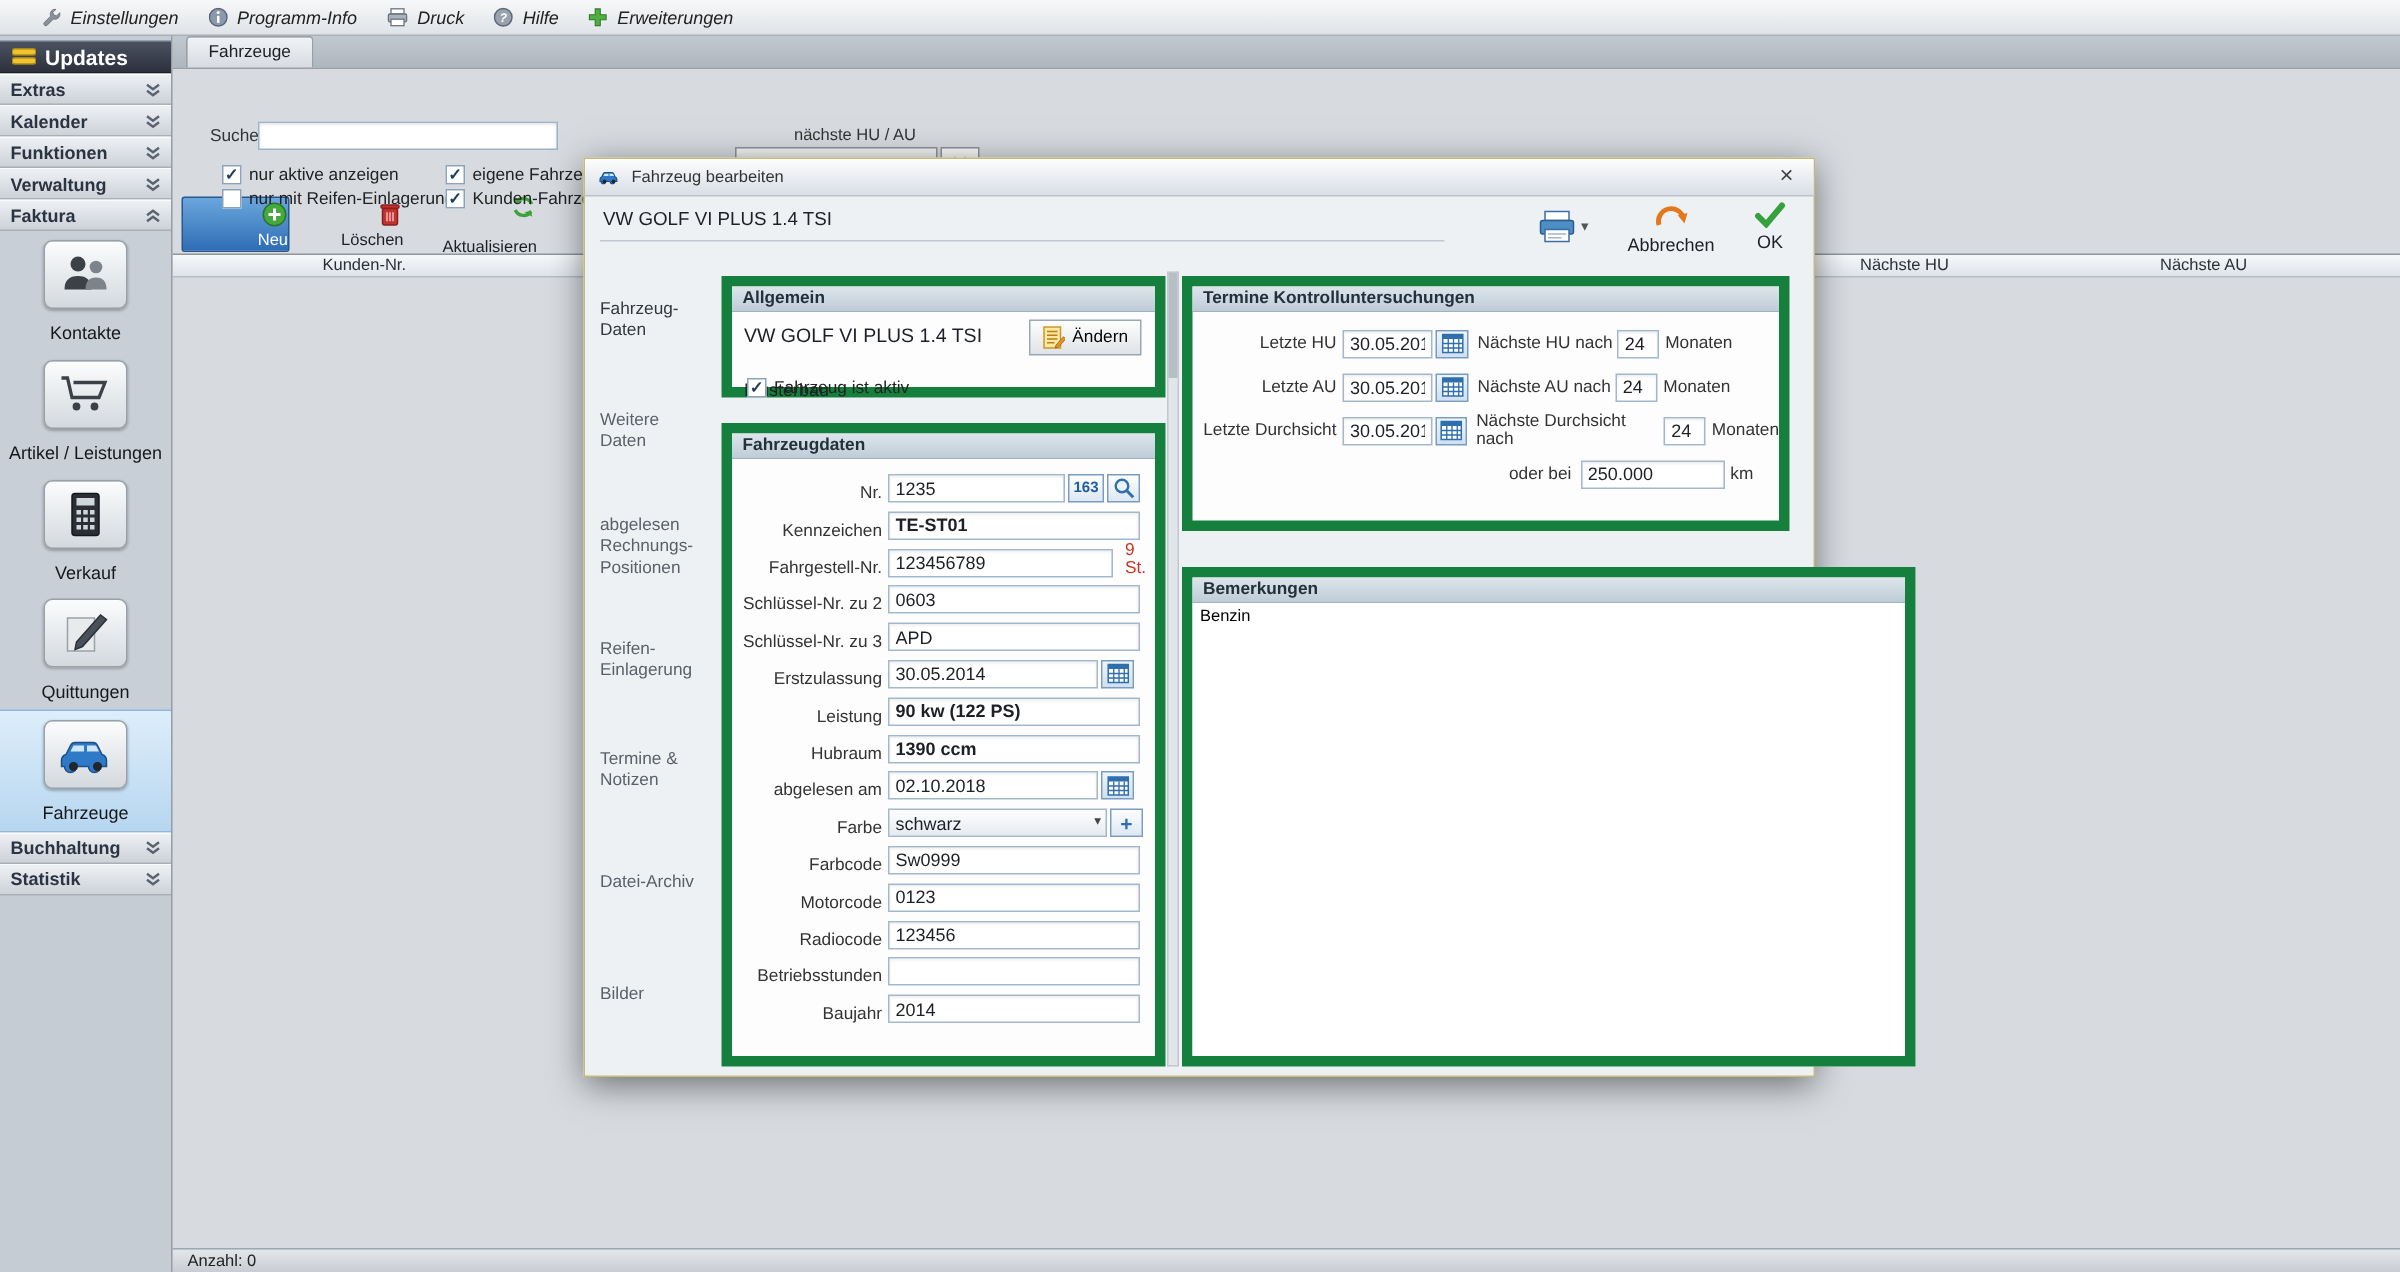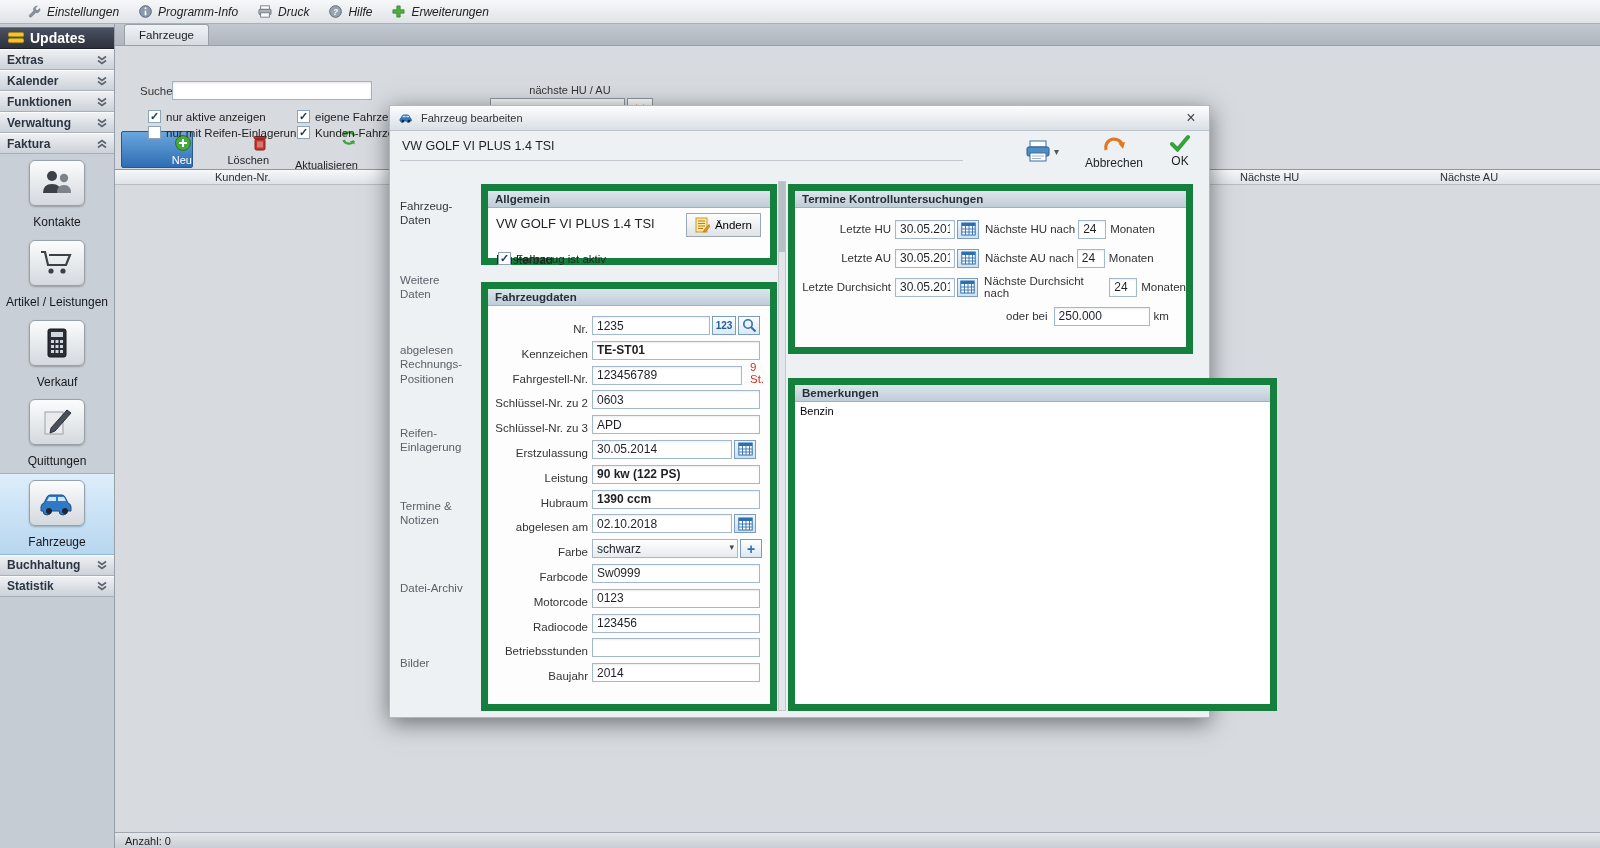--- a/index.html
+++ b/index.html
@@ -459,21 +459,21 @@
         <span>Fahrzeug ist aktiv</span>
       </label>
     </div>
 
     <div class="group g-fzd">
       <div class="ghead">Fahrzeugdaten</div>
       <div class="fzrows">
         <div class="frow">
           <span class="flab">Nr.</span>
           <input class="ti" style="width: 118px;" value="1235">
-          <button class="b123">123</button>
+          <button class="b123">163</button>
           <button class="bmag">
               <span>
                 <svg width="15" height="15" viewBox="0 0 15 15">
                   <circle cx="6" cy="6" r="4.2" fill="#eaf3fb" stroke="#2f6fae" stroke-width="1.6"></circle>
                   <path d="M9.2 9.2 13.5 13.5" stroke="#2f6fae" stroke-width="2"></path>
                 </svg>
               </span>
             </button>
         </div>
         <div class="frow">

